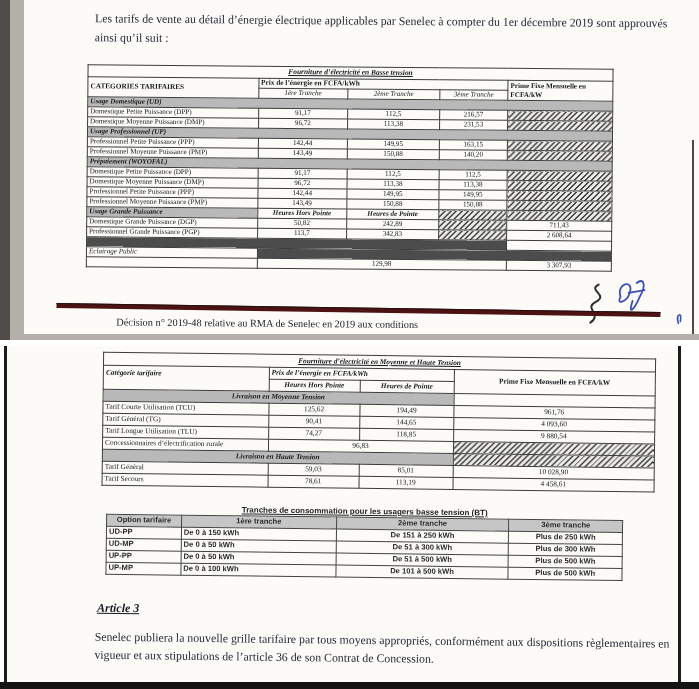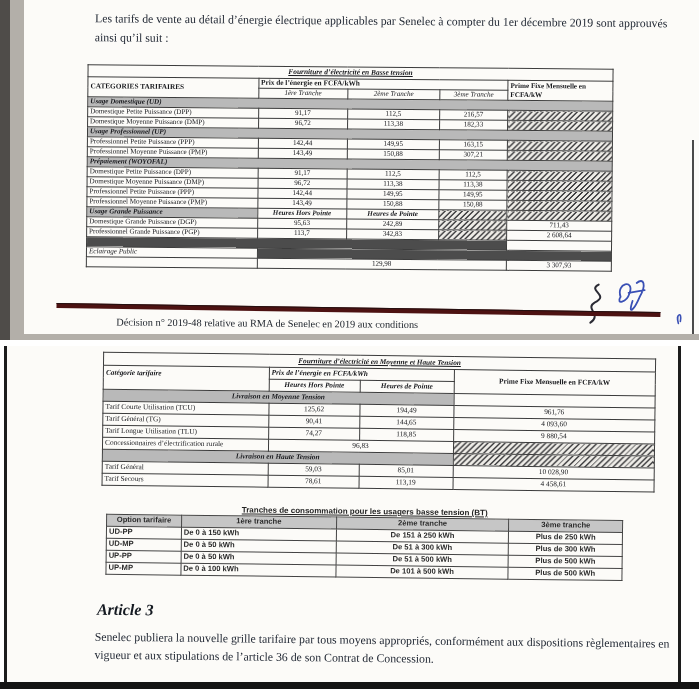--- a/index.html
+++ b/index.html
@@ -17,21 +17,21 @@
   .page1{position:absolute;left:24px;top:0;width:675px;height:334px;background:#fcfbf8;overflow:hidden;}
   .page1-inner{position:absolute;inset:0;transform:rotate(0.5deg);transform-origin:40% 40%;}
   .page2{position:absolute;left:4px;top:346px;width:671px;height:337px;background:#fcfbf8;
          border-left:3px solid #1c1c1c;border-right:3px solid #1c1c1c;overflow:hidden;}
   .page2-inner{position:absolute;inset:0;transform:rotate(0.7deg);transform-origin:30% 30%;}
   .p1-edge-line{position:absolute;left:668px;top:140px;width:2px;height:194px;background:#4a4a4a;}
   
   .intro{position:absolute;left:70px;top:11px;width:592px;font-size:11.8px;line-height:1.65;color:#1d2430;}
   .maroon-line{position:absolute;left:34px;top:307px;width:604px;height:4px;background:#4d1212;border-top:1px solid #241011;transform:rotate(0.35deg);}
   .decision-note{position:absolute;left:94px;top:318px;width:560px;font-size:10.3px;color:#20262e;white-space:nowrap;overflow:hidden;}
-  .article-heading{position:absolute;left:92px;top:256px;font-size:16px;font-weight:bold;font-style:italic;color:#151a22;}
+  .article-heading{position:absolute;left:92px;top:256px;font-size:12px;font-weight:bold;font-style:italic;text-decoration:underline;color:#151a22;}
   .closing{position:absolute;left:90px;top:283px;width:584px;font-size:11.8px;line-height:1.55;color:#1d2430;}
   
   table{border-collapse:collapse;table-layout:fixed;width:100%;font-family:"Liberation Serif",serif;color:#17181c;}
   td,th{border:1px solid #3c3c3c;padding:0 2px;height:9px;font-size:7.1px;line-height:1.1;
         overflow:hidden;white-space:nowrap;font-weight:normal;text-align:left;vertical-align:middle;}
   .t-title{font-weight:bold;font-style:italic;text-decoration:underline;text-align:center;height:11px;font-size:7.4px;}
   .h-bold{font-weight:bold;font-size:7.3px;}
   .h-prime{font-weight:bold;font-size:7.2px;white-space:normal;line-height:1.2;}
   .h-tranche{font-style:italic;text-align:center;font-size:7.1px;}
   .section{background:#b9b9b9;font-weight:bold;font-style:italic;}
@@ -99,38 +99,38 @@
               <td>Domestique Petite Puissance (DPP)</td>
               <td class="num">91,17</td>
               <td class="num">112,5</td>
               <td class="num">216,57</td>
               <td class="num hatch"></td>
             </tr>
             <tr>
               <td>Domestique Moyenne Puissance (DMP)</td>
               <td class="num">96,72</td>
               <td class="num">113,38</td>
-              <td class="num">182,33</td>
+              <td class="num">231,53</td>
               <td class="num hatch"></td>
             </tr>
             <tr>
               <td class="section" colspan="5">Usage Professionnel (UP)</td>
             </tr>
             <tr>
               <td>Professionnel Petite Puissance (PPP)</td>
               <td class="num">142,44</td>
               <td class="num">149,95</td>
               <td class="num">163,15</td>
               <td class="num hatch"></td>
             </tr>
             <tr>
               <td>Professionnel Moyenne Puissance (PMP)</td>
               <td class="num">143,49</td>
               <td class="num">150,88</td>
-              <td class="num">307,21</td>
+              <td class="num">140,20</td>
               <td class="num hatch"></td>
             </tr>
             <tr>
               <td class="section" colspan="5">Prépaiement (WOYOFAL)</td>
             </tr>
             <tr>
               <td>Domestique Petite Puissance (DPP)</td>
               <td class="num">91,17</td>
               <td class="num">112,5</td>
               <td class="num">112,5</td>
@@ -159,21 +159,21 @@
             </tr>
             <tr>
               <td class="section">Usage Grande Puissance</td>
               <td class="subhead">Heures Hors Pointe</td>
               <td class="subhead">Heures de Pointe</td>
               <td class="hatch"></td>
               <td class="hatch"></td>
             </tr>
             <tr>
               <td>Domestique Grande Puissance (DGP)</td>
-              <td class="num">95,63</td>
+              <td class="num">50,82</td>
               <td class="num">242,89</td>
               <td class="num hatch"></td>
               <td class="num">711,43</td>
             </tr>
             <tr>
               <td>Professionnel Grande Puissance (PGP)</td>
               <td class="num">113,7</td>
               <td class="num">342,83</td>
               <td class="num hatch"></td>
               <td class="num">2 608,64</td>

